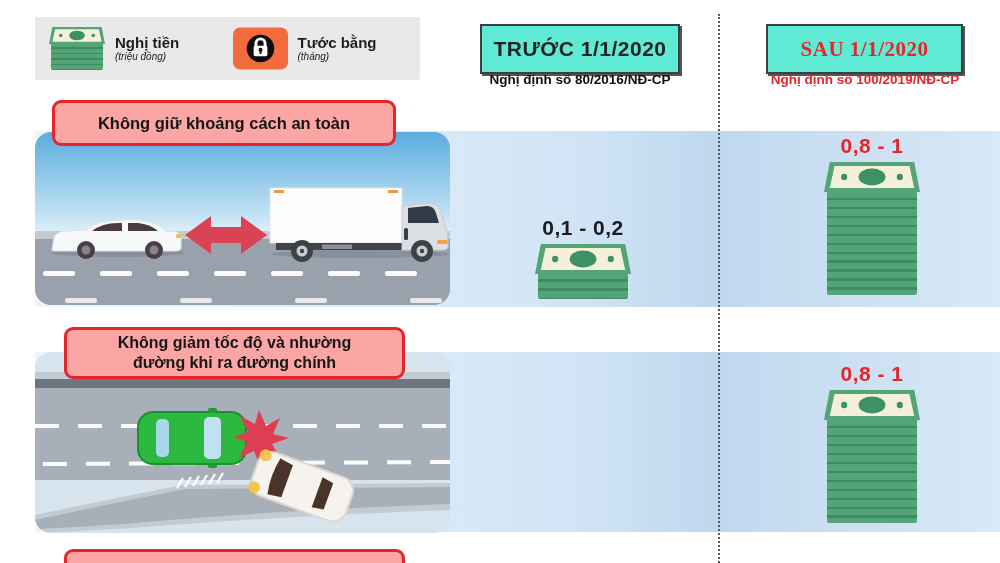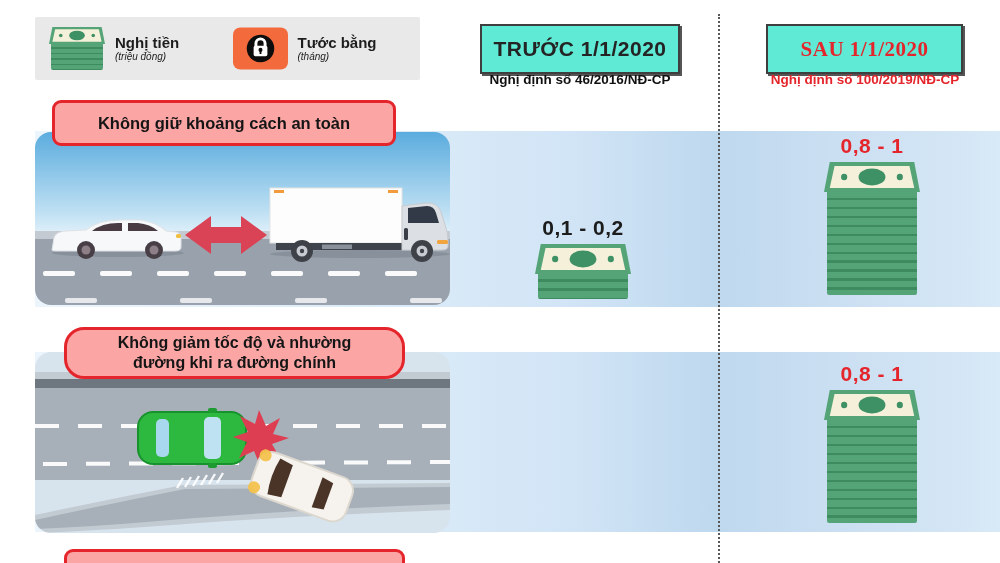--- a/index.html
+++ b/index.html
@@ -42,21 +42,21 @@
 
   
   .panel{position:absolute;left:35px;width:415px;border-radius:16px;overflow:hidden;z-index:2;}
   .panel.r1{top:132px;height:173px;}
   .panel.r2{top:352px;height:181px;}
   .panel svg{display:block;width:100%;height:100%;}
 
   
   .vlabel{position:absolute;background:#fca5a5;border:3px solid var(--red);border-radius:9px;display:flex;align-items:center;justify-content:center;text-align:center;font-weight:bold;color:#151515;z-index:3;line-height:1.25;}
   .vlabel.r1{left:52px;top:100px;width:344px;height:46px;font-size:16.5px;}
-  .vlabel.r2{left:64px;top:327px;width:341px;height:52px;font-size:16px;padding:2px 24px;border-radius:20px;}
+  .vlabel.r2{left:64px;top:327px;width:341px;height:52px;font-size:16px;padding:2px 24px;}
   .vlabel.r3{left:64px;top:549px;width:341px;height:46px;font-size:16px;align-items:flex-start;padding-top:9px;}
 
   
   .fine-group{position:absolute;width:110px;display:flex;flex-direction:column;align-items:center;z-index:2;}
   .fine-value{font-weight:bold;font-size:21px;color:var(--ink);letter-spacing:.5px;margin-bottom:4px;}
   .fine-value.red{color:var(--red);}
   .fine-group .money-stack{width:96px;}
   .g1b{left:528px;top:216px;} .g1b .body{height:26px;}
   .g1a{left:817px;top:134px;} .g1a .body{height:104px;}
   .g2b{left:528px;top:414px;} .g2b .body{height:46px;}
@@ -94,21 +94,21 @@
         <rect x="29" y="25" width="2" height="4" fill="#0d0d0d"></rect>
       </svg>
       <div class="legend-text">
         <span class="legend-label">Tước bằng</span>
         <span class="legend-unit">(tháng)</span>
       </div>
     </div>
   </div>
 
   <div class="hdr-box before">TRƯỚC 1/1/2020</div>
-  <div class="decree before">Nghị định số 46/2016/NĐ-CP</div>
+  <div class="decree before">Nghị định số 80/2016/NĐ-CP</div>
   <div class="hdr-box after">SAU 1/1/2020</div>
   <div class="decree after">Nghị định số 100/2019/NĐ-CP</div>
 
   <div class="divider"></div>
 
   <div class="band r1"></div>
   <div class="band r2"></div>
 
   <div class="panel r1">
     <svg viewBox="0 0 415 173" preserveAspectRatio="none">

